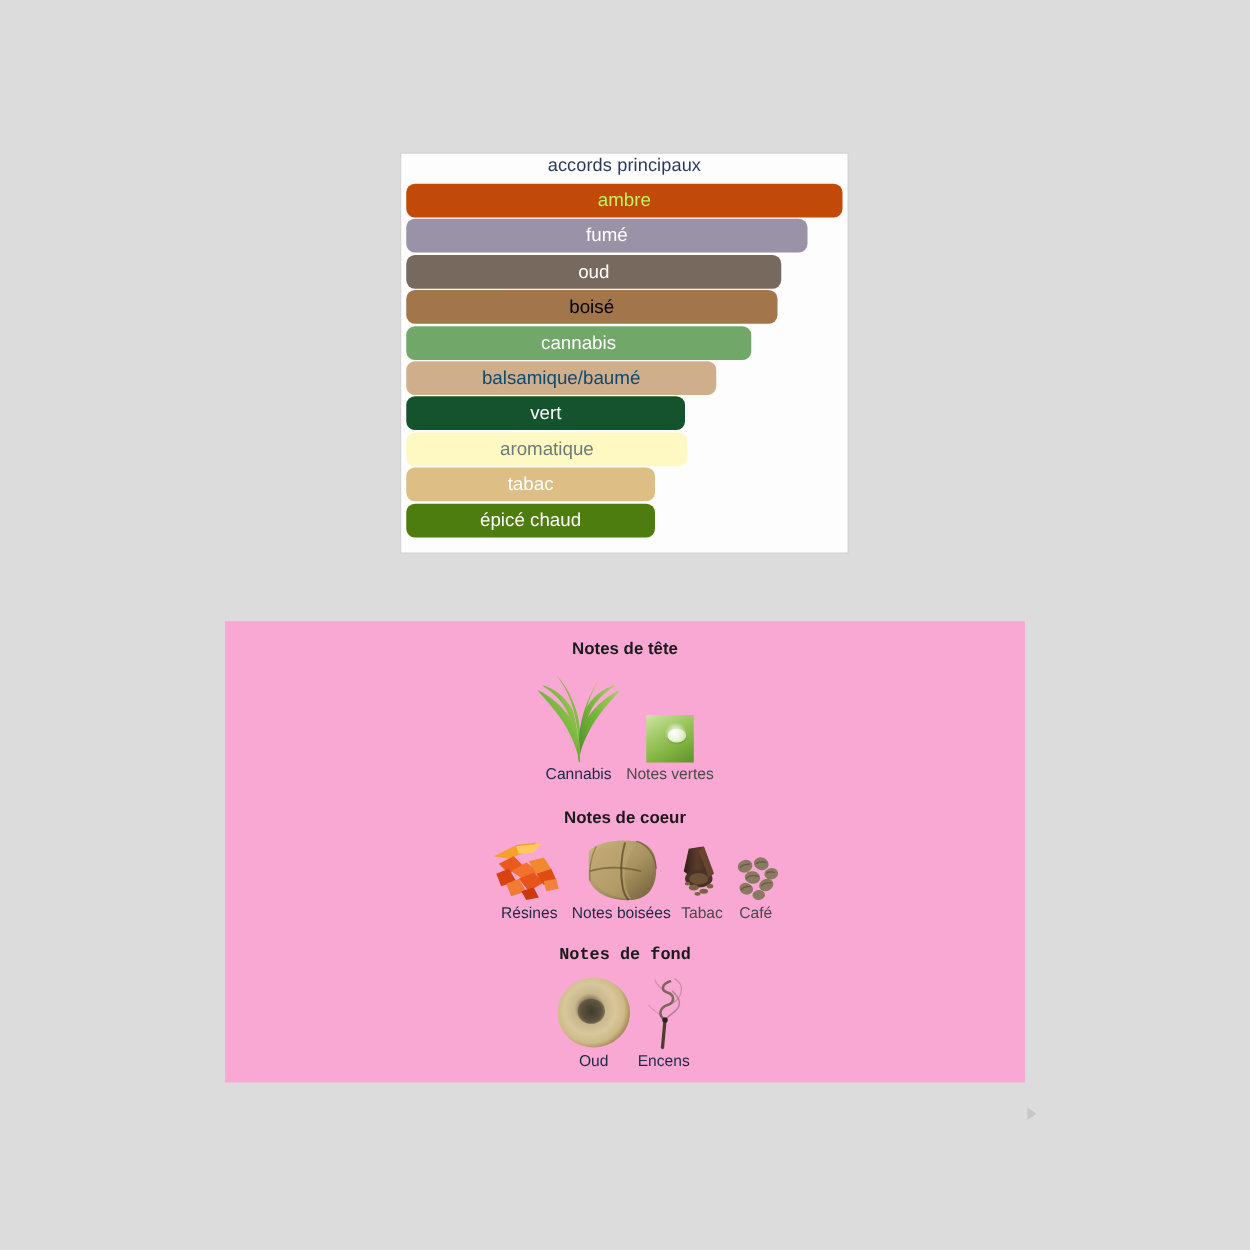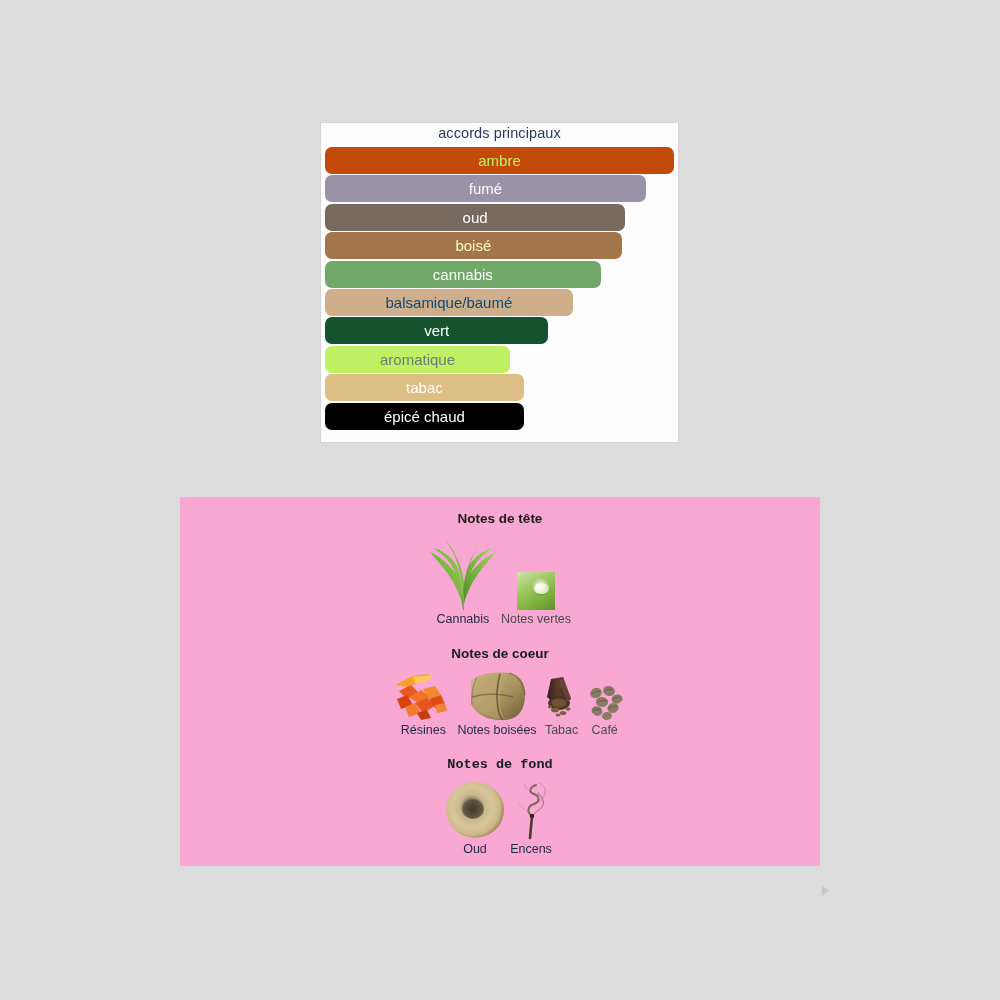--- a/index.html
+++ b/index.html
@@ -191,50 +191,50 @@
           <span class="accord-label" style="color: rgb(255, 255, 255);">fumé</span>
         </div>
       </div>
       <div class="accord-row">
         <div class="accord-bar" style="width: 300.14px; background: rgb(120, 105, 95);">
           <span class="accord-label" style="color: rgb(255, 255, 255);">oud</span>
         </div>
       </div>
       <div class="accord-row">
         <div class="accord-bar" style="width: 296.65px; background: rgb(162, 118, 74);">
-          <span class="accord-label" style="color: #fef9c3;">boisé</span>
+          <span class="accord-label" style="color: #000000;">boisé</span>
         </div>
       </div>
       <div class="accord-row">
         <div class="accord-bar" style="width: 275.71px; background: rgb(114, 167, 106);">
           <span class="accord-label" style="color: rgb(255, 255, 255);">cannabis</span>
         </div>
       </div>
       <div class="accord-row">
         <div class="accord-bar" style="width: 247.79px; background: rgb(207, 174, 140);">
           <span class="accord-label" style="color: #0c4a6e;">balsamique/baumé</span>
         </div>
       </div>
       <div class="accord-row">
         <div class="accord-bar" style="width: 223.36px; background: #14532d;">
           <span class="accord-label" style="color: rgb(255, 255, 255);">vert</span>
         </div>
       </div>
       <div class="accord-row">
-        <div class="accord-bar" style="width: 185px; background: #bef264;">
+        <div class="accord-bar" style="width: 225px; background: #fef9c3;">
           <span class="accord-label" style="color: rgb(107, 123, 121);">aromatique</span>
         </div>
       </div>
       <div class="accord-row">
         <div class="accord-bar" style="width: 198.93px; background: rgb(221, 190, 132);">
           <span class="accord-label" style="color: rgb(255, 255, 255);">tabac</span>
         </div>
       </div>
       <div class="accord-row">
-        <div class="accord-bar" style="width: 198.93px; background: #000000;">
+        <div class="accord-bar" style="width: 198.93px; background: #4d7c0f;">
           <span class="accord-label" style="color: rgb(255, 255, 255);">épicé chaud</span>
         </div>
       </div>
     </div>
 </div>
 
 <div id="notes-panel">
 
   <div class="notes-group" id="group-tete">
     <div class="notes-heading">Notes de tête</div>

